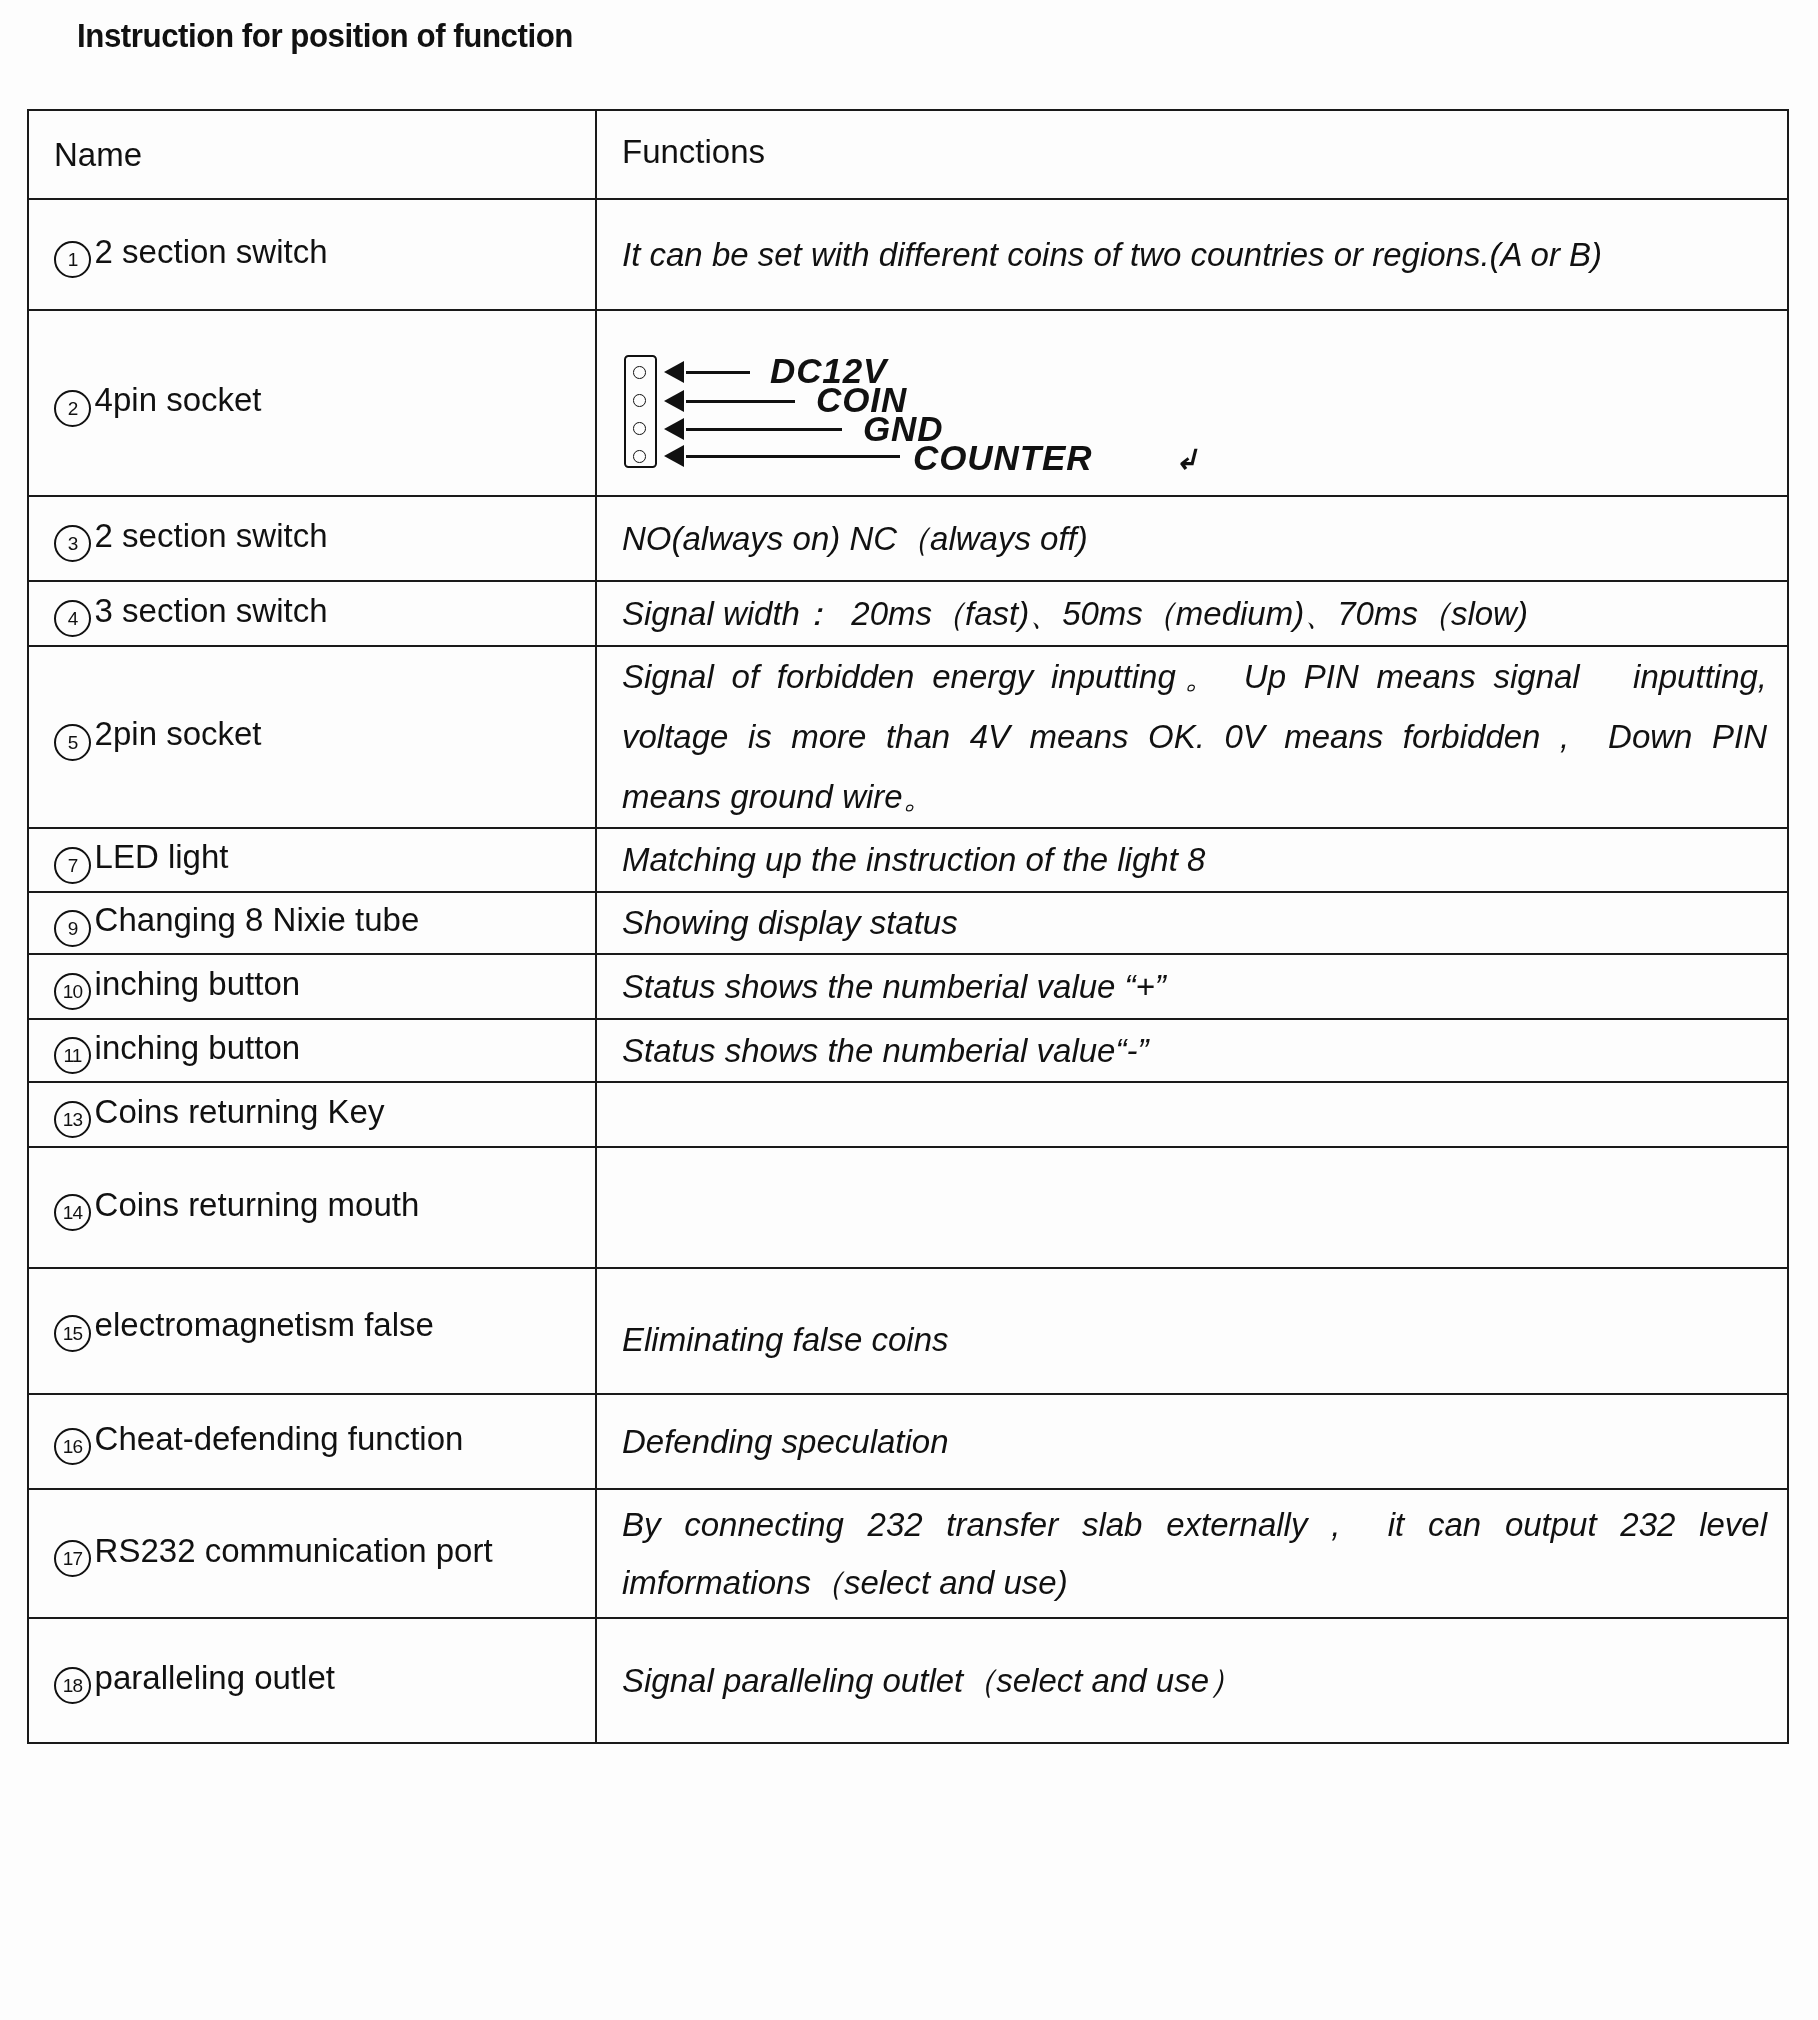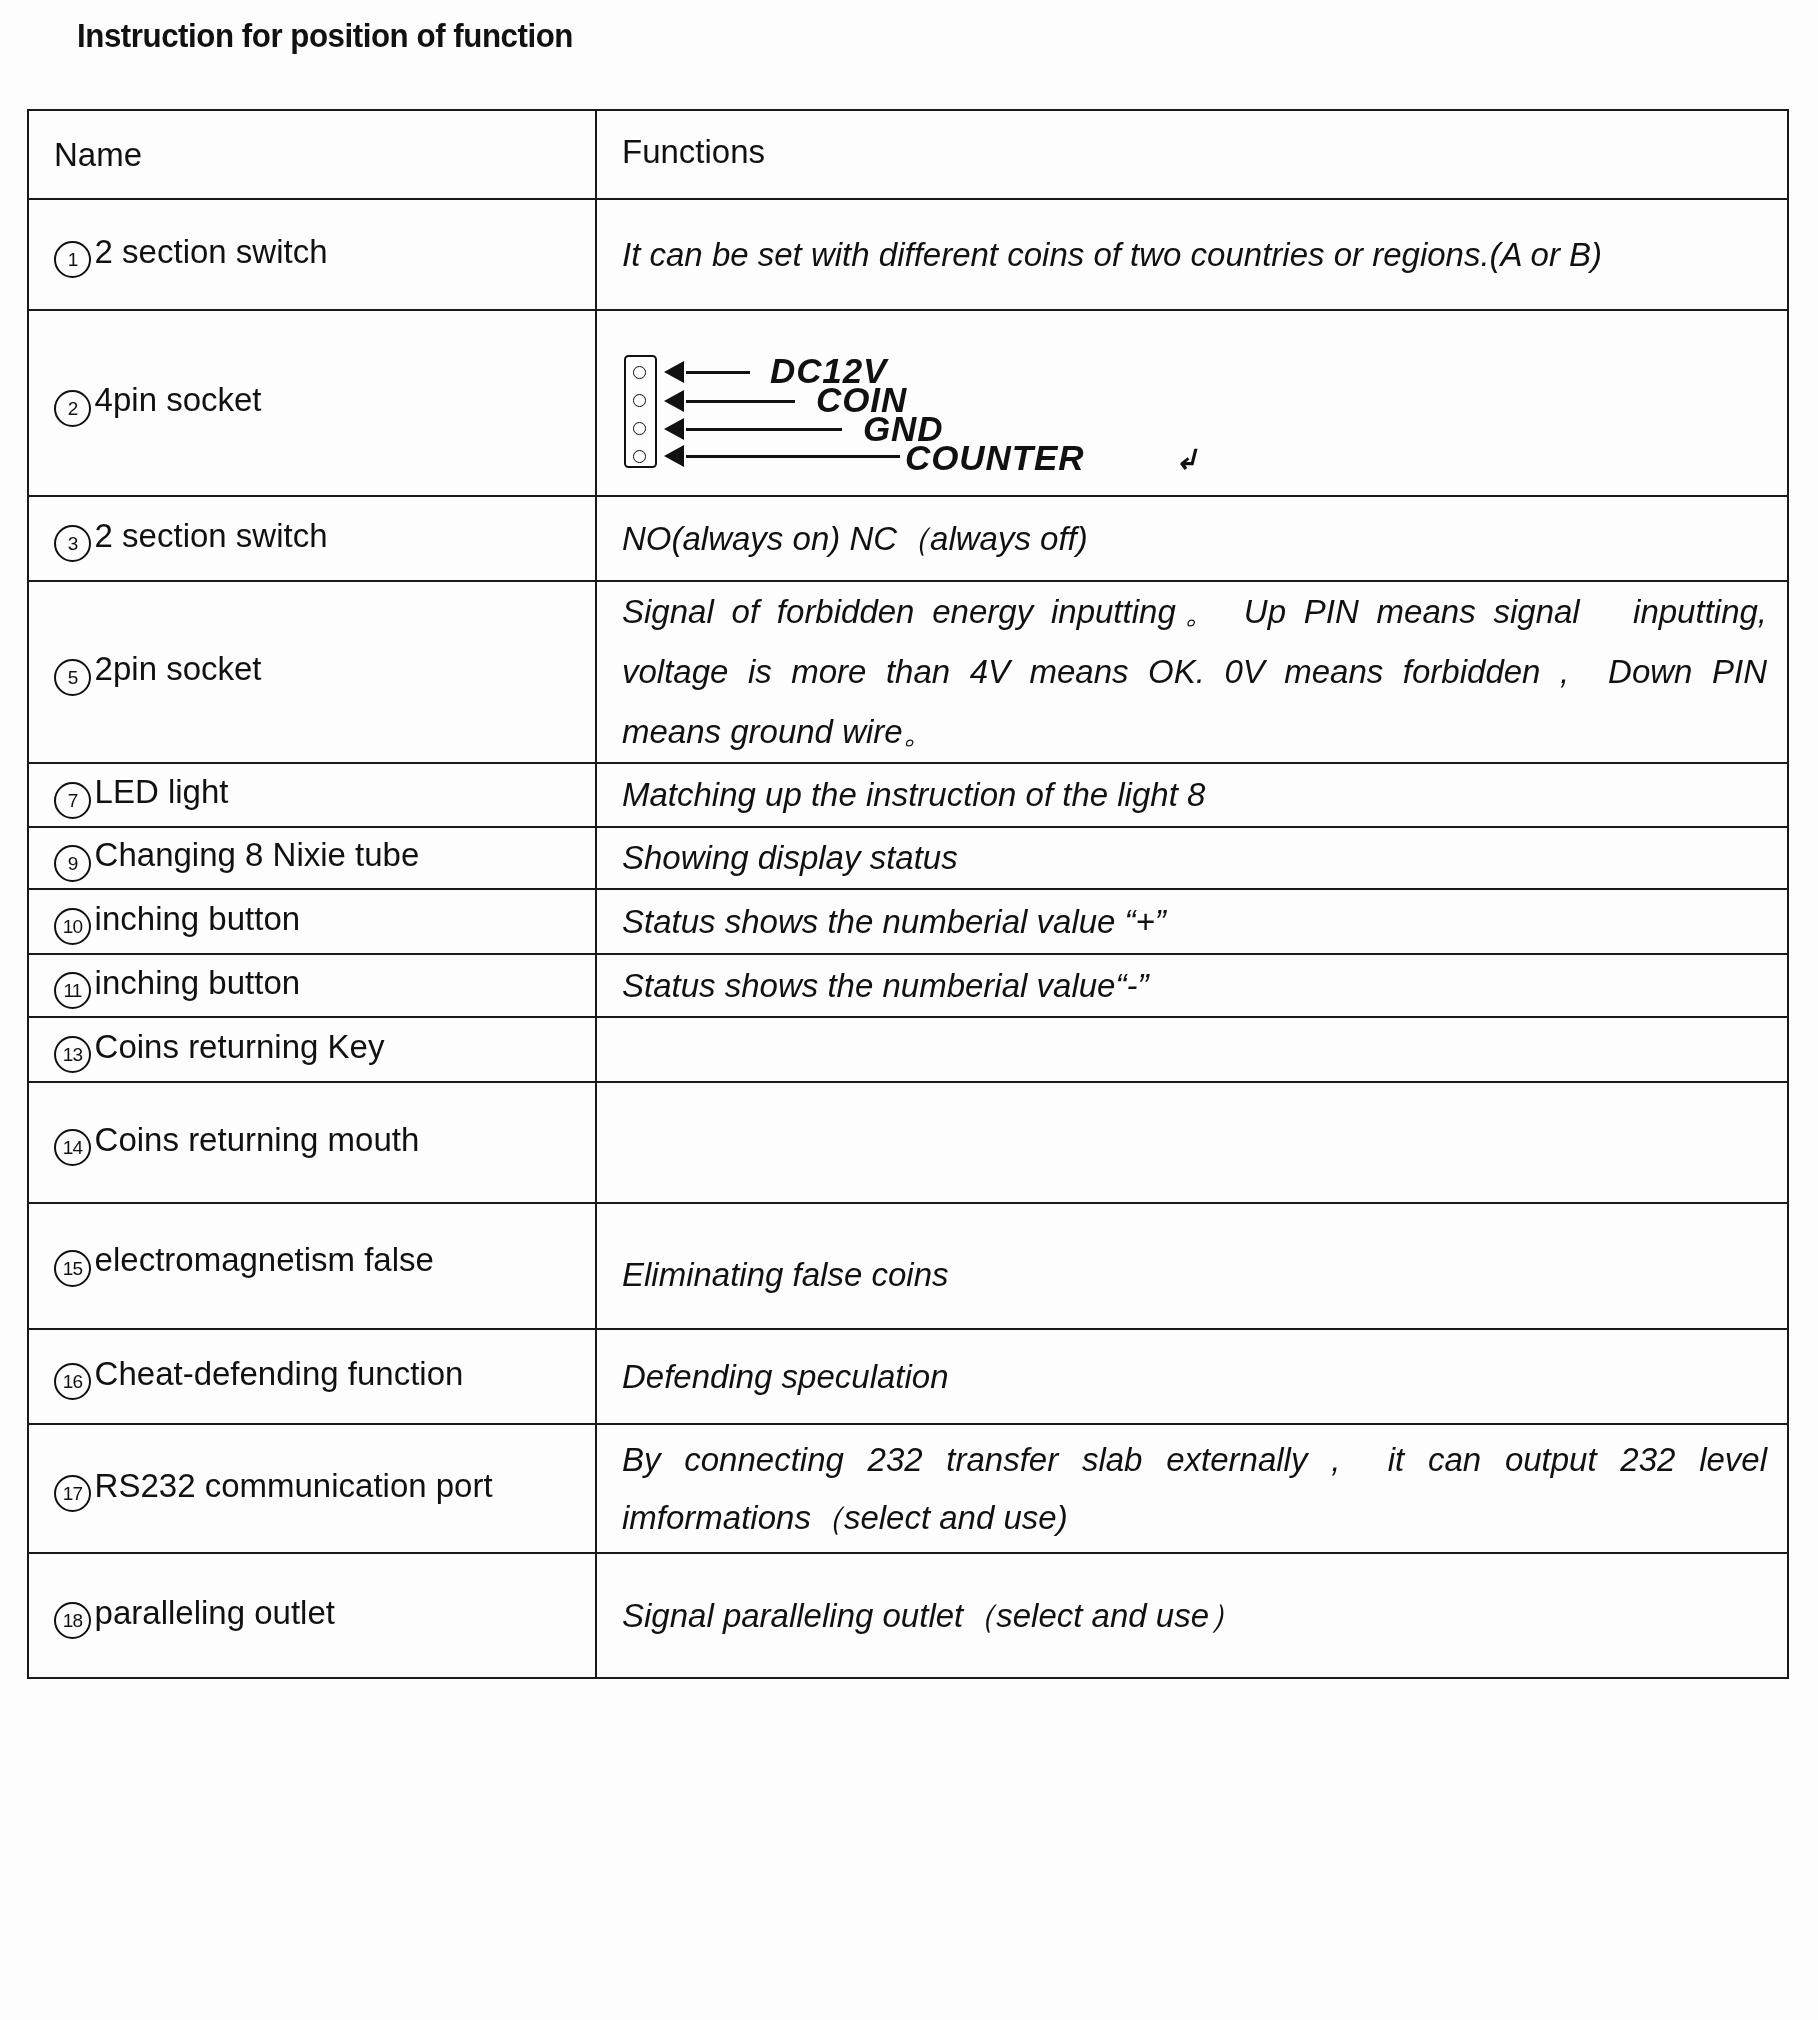--- a/index.html
+++ b/index.html
@@ -88,31 +88,35 @@
           <div class="pin-arrow" style="top:55px"></div>
           <div class="pin-line" style="top:65px;width:109px"></div>
           <div class="pin-label" style="left:194px;top:47px">COIN</div>
 
           <div class="pin-arrow" style="top:83px"></div>
           <div class="pin-line" style="top:93px;width:156px"></div>
           <div class="pin-label" style="left:241px;top:76px">GND</div>
 
           <div class="pin-arrow" style="top:110px"></div>
           <div class="pin-line" style="top:120px;width:214px"></div>
-          <div class="pin-label" style="left:283px;top:105px">COUNTER</div>
+          <div class="pin-label" style="left:291px;top:105px">COUNTER</div>
           <div class="return-icon" style="left:553px;top:109px">↲</div>
         </div>
       </td>
     </tr>
 
     <tr style="height:85px">
       <td><span class="num">3</span><span>2 section switch</span></td>
       <td class="fn">NO(always on) NC（always off)</td>
     </tr>
 
+    <tr style="height:65px">
+      <td><span class="num">4</span><span>3 section switch</span></td>
+      <td class="fn" style="white-space:pre">Signal width：  20ms（fast)、50ms（medium)、70ms（slow)</td>
+    </tr>
 
     <tr style="height:180px">
       <td><span class="num">5</span><span>2pin socket</span></td>
       <td class="fn" style="line-height:60px">
         <div style="text-align:justify;text-align-last:justify;white-space:pre-wrap">Signal of forbidden energy inputting。 Up PIN means signal   inputting,</div>
         <div style="text-align:justify;text-align-last:justify;white-space:pre-wrap">voltage is more than 4V means OK. 0V means forbidden ,  Down PIN</div>
         <div>means ground wire。</div>
       </td>
     </tr>
 

